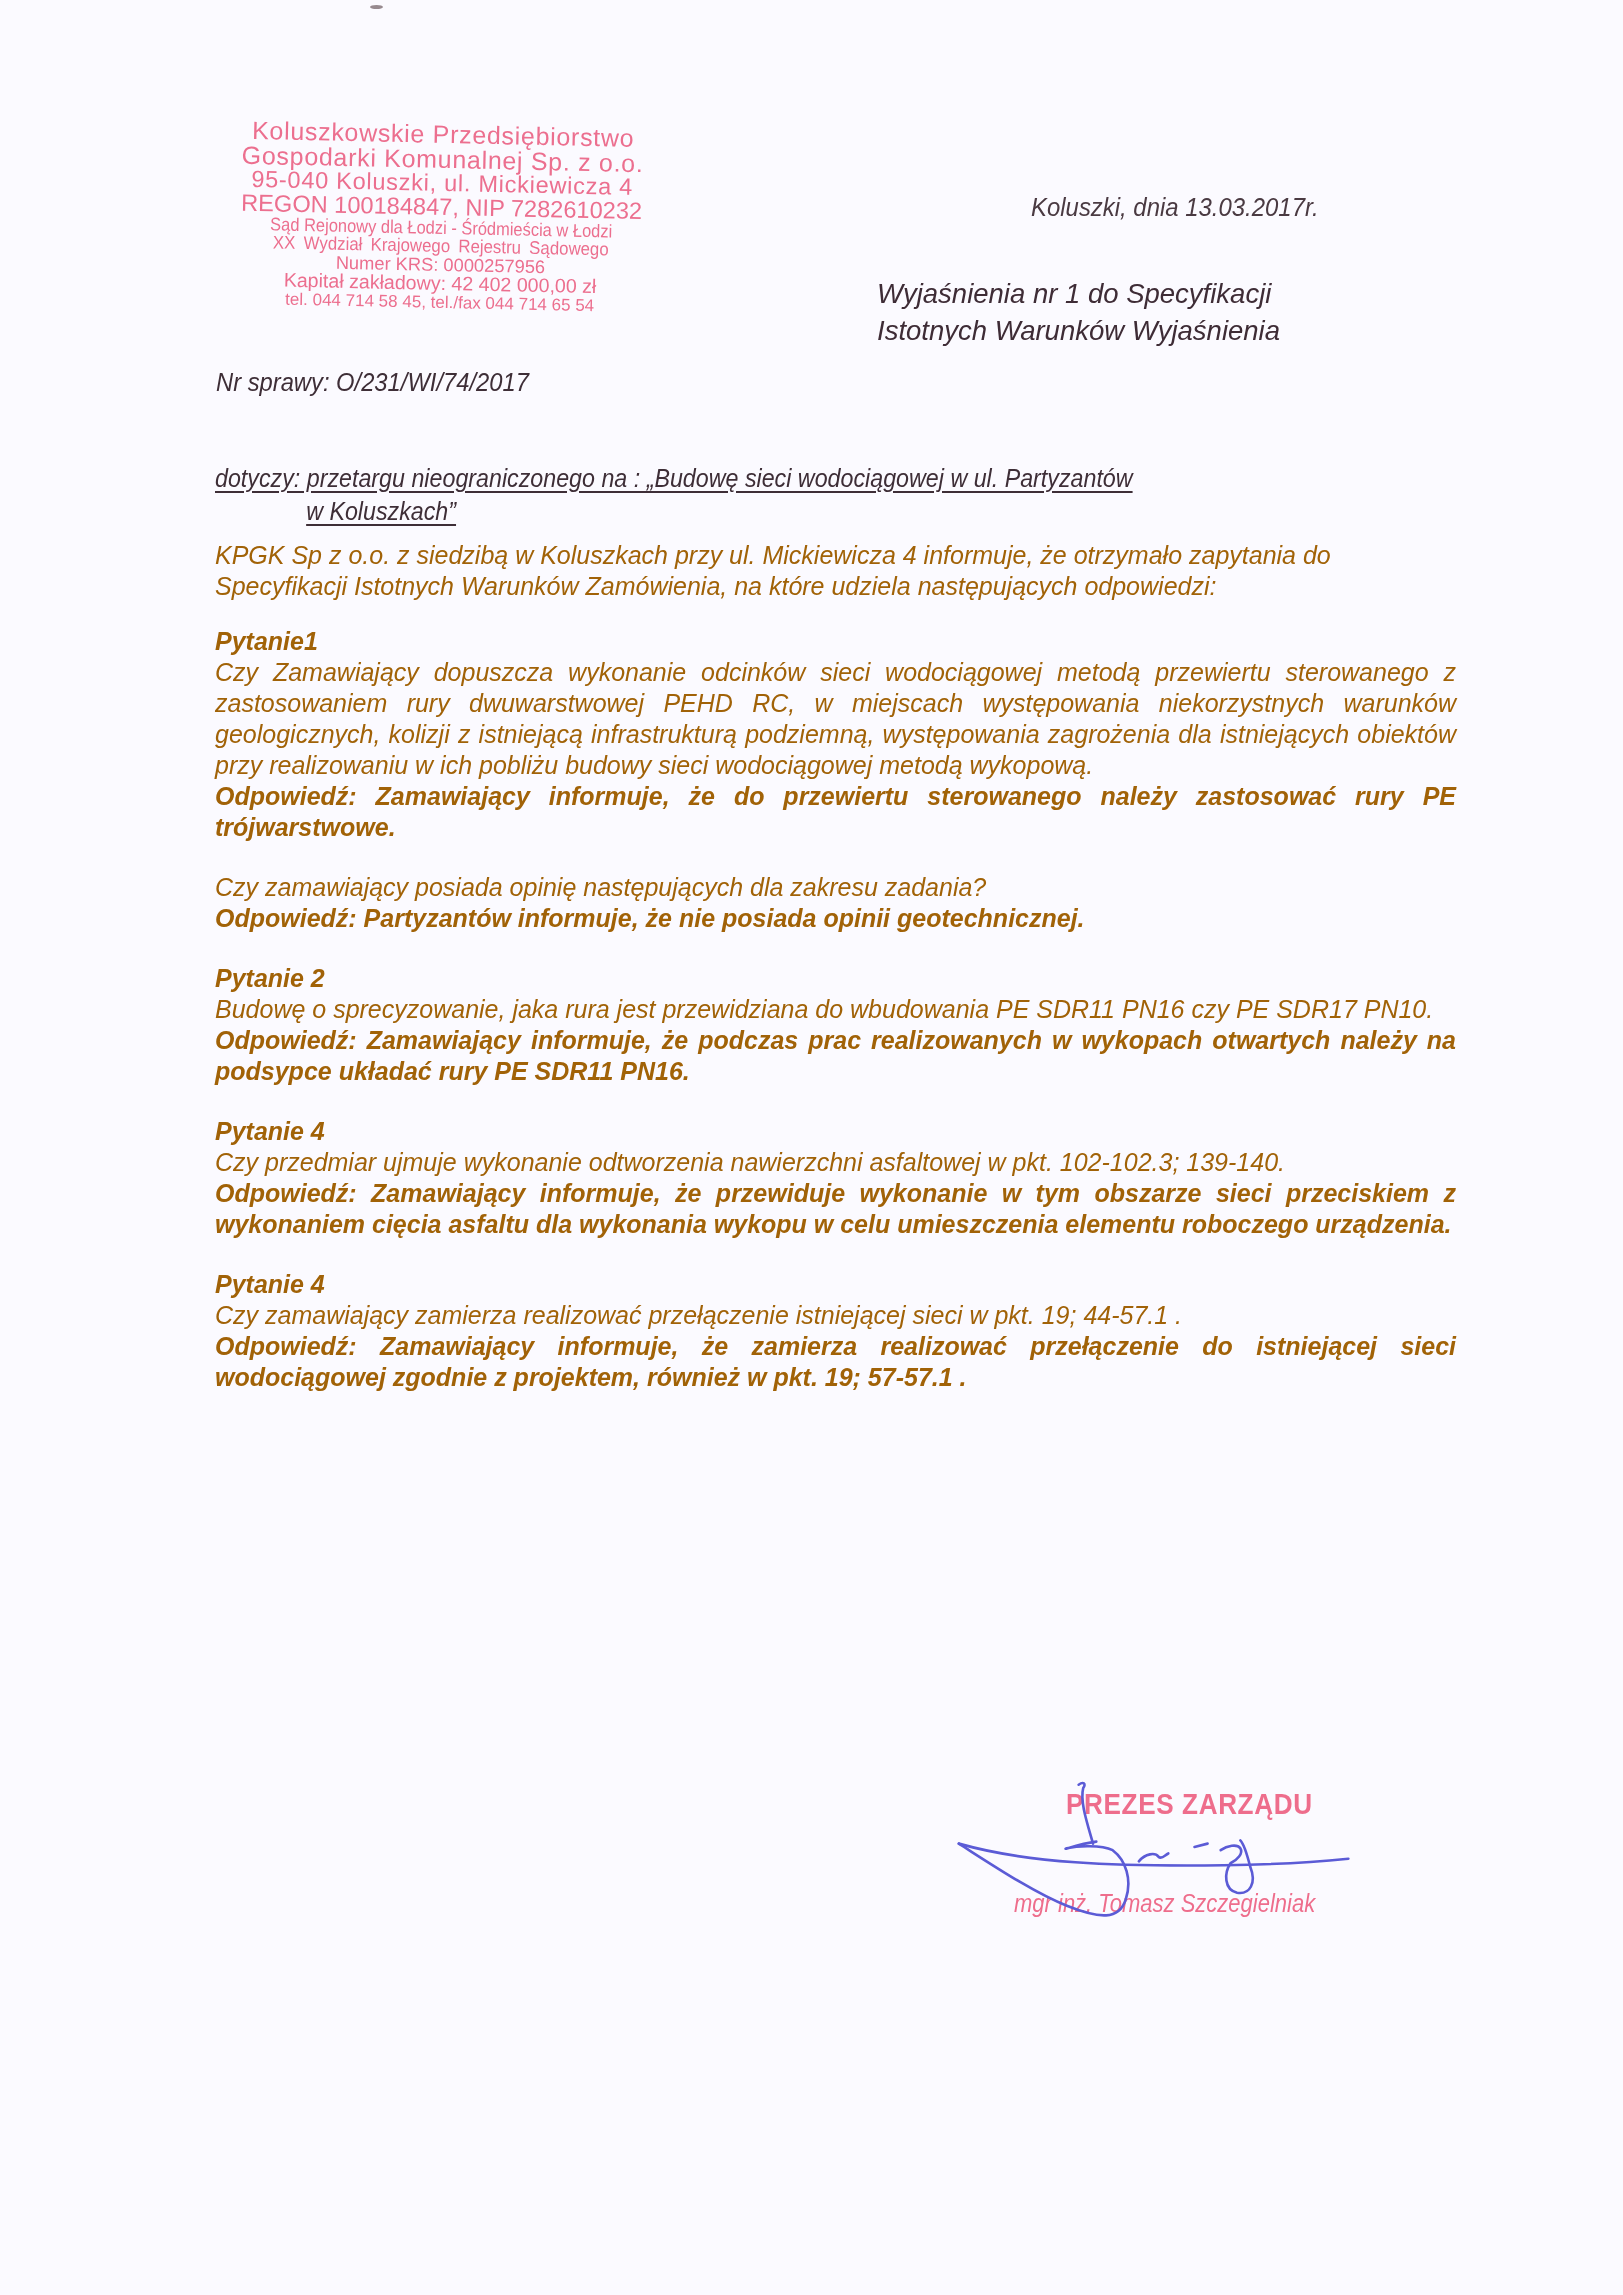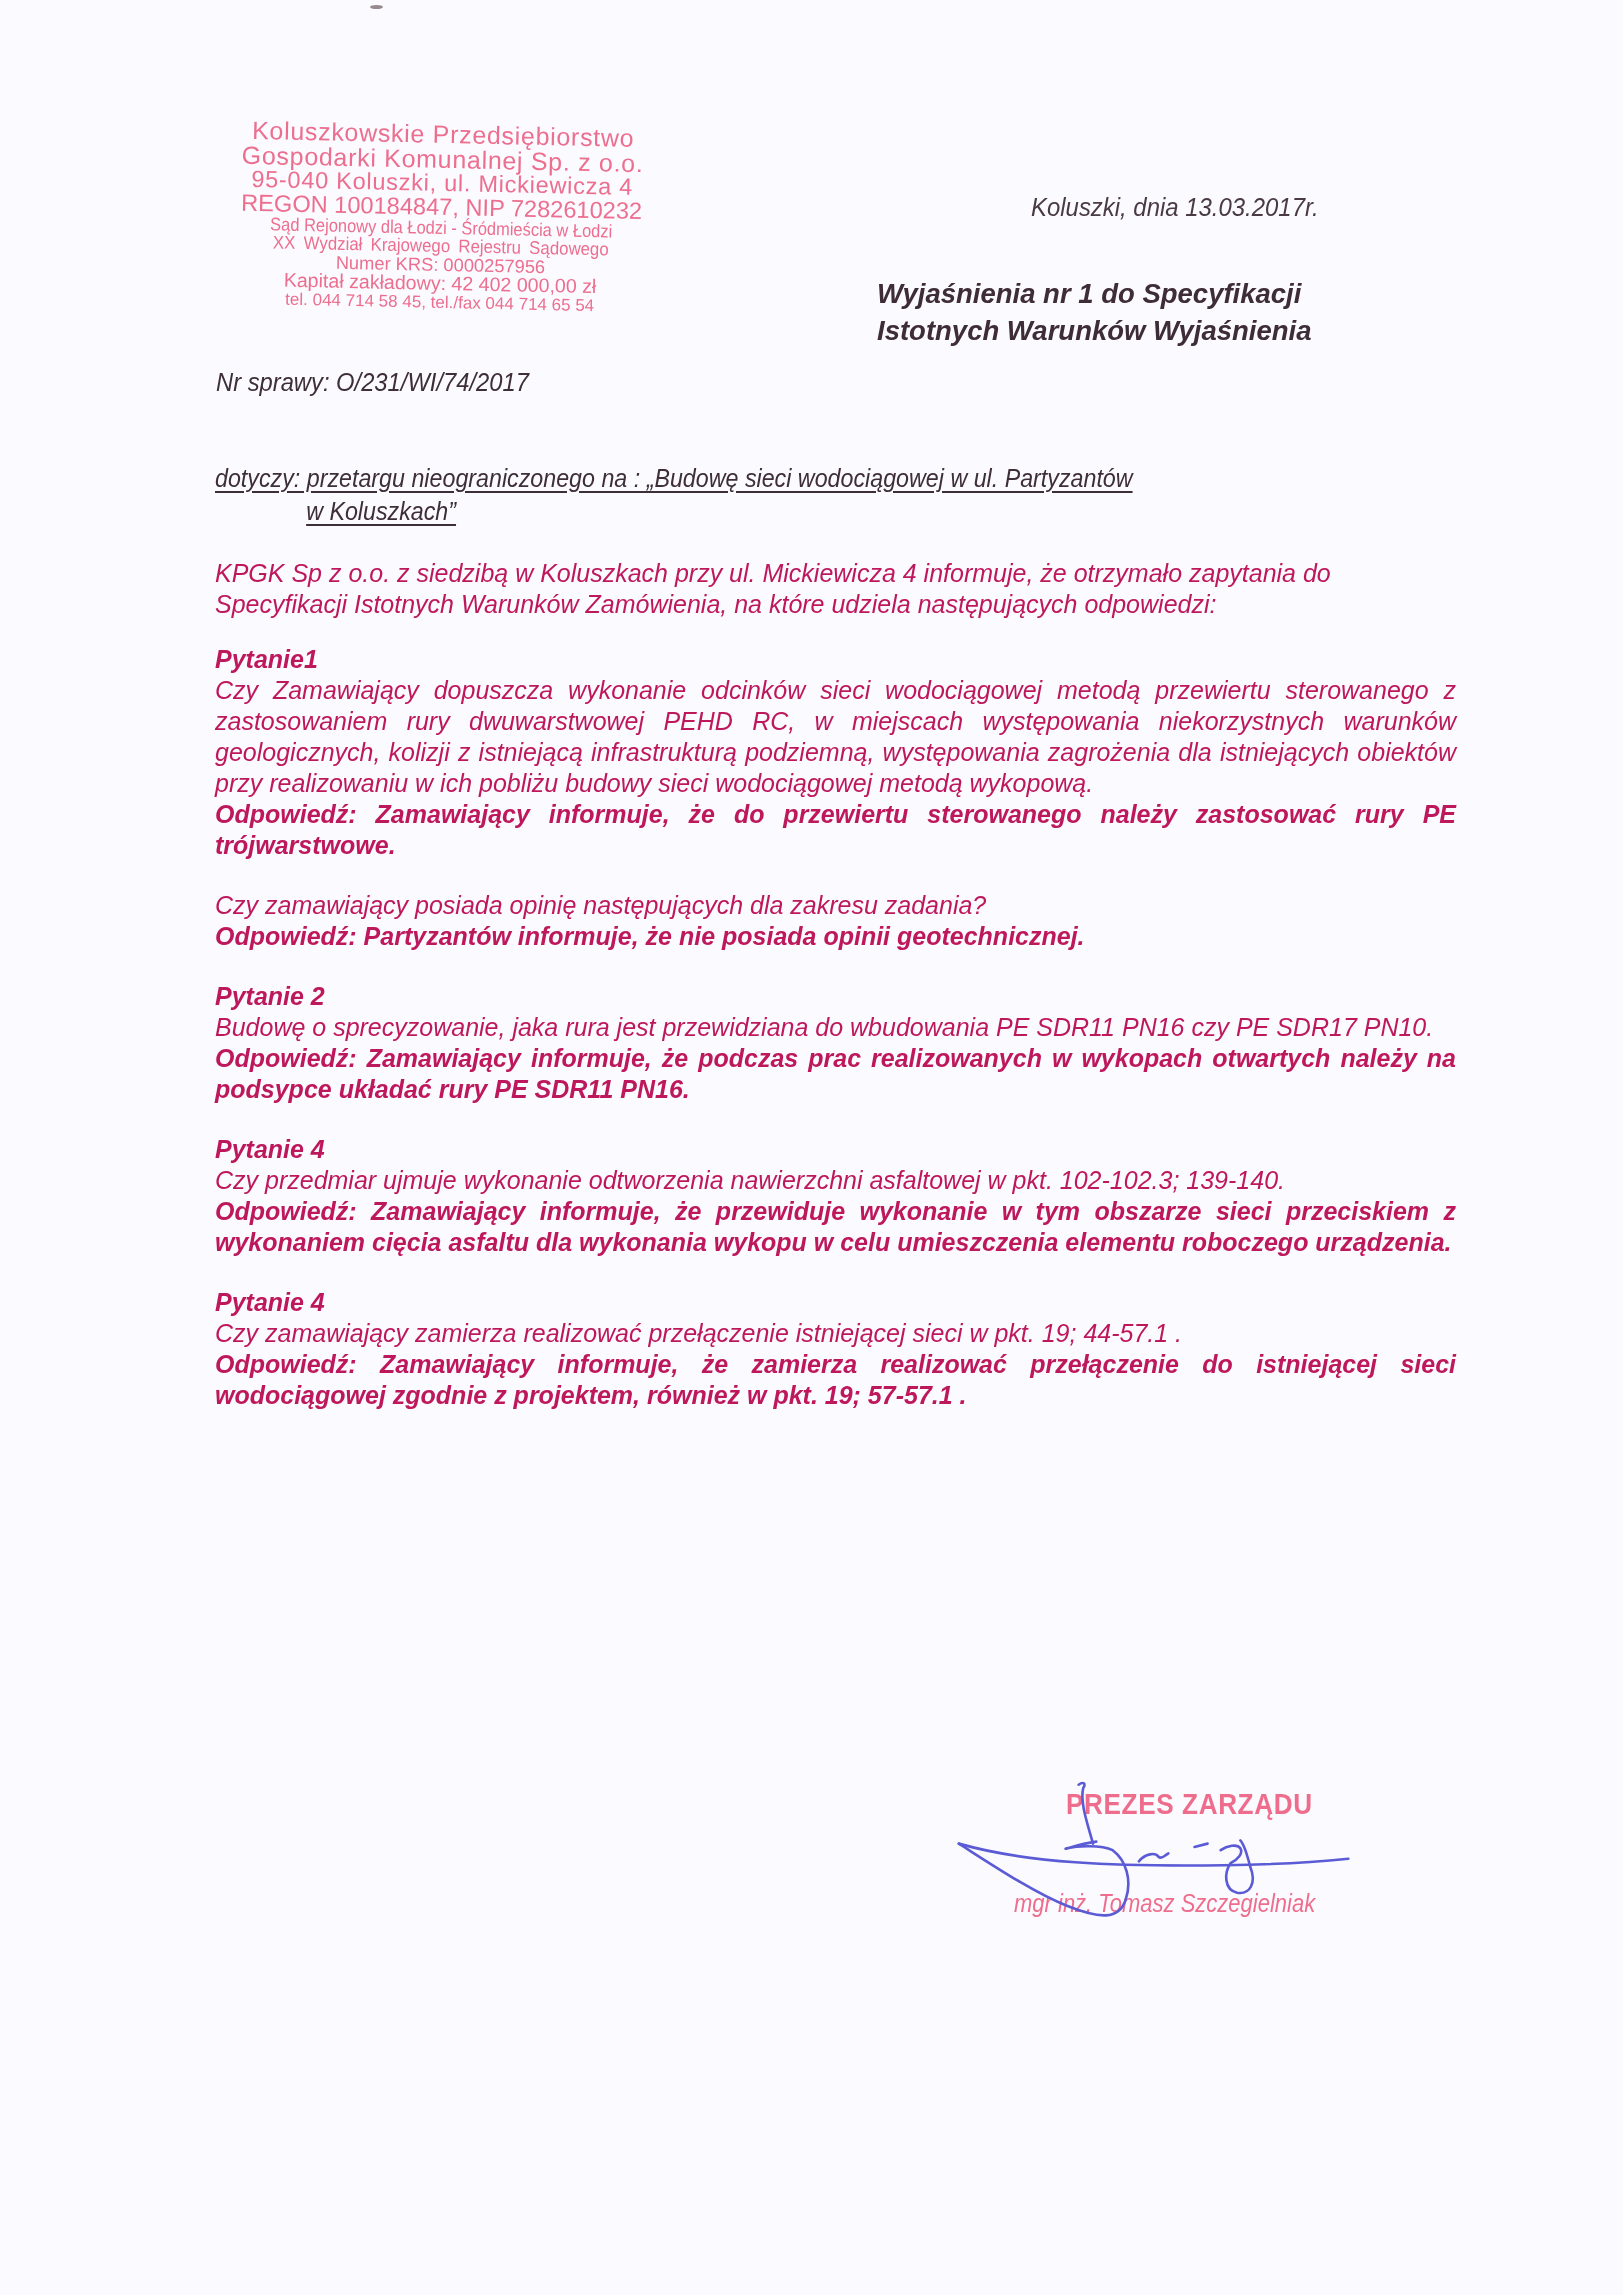--- a/index.html
+++ b/index.html
@@ -32,40 +32,40 @@
     .stamp .l8 { font-size: 19.6px; }
     .stamp .l9 { font-size: 17px; }
 
     .date-line {
       position: absolute; left: 1031px; top: 192px;
       font-size: 26px; font-style: italic; color: #4a3a42;
       transform: scaleX(.92); transform-origin: left;
     }
     .title {
       position: absolute; left: 877px; top: 275px;
-      font-size: 27.5px; font-style: italic; font-weight: bold; color: #3e2c36;
+      font-size: 27.5px; font-style: italic; font-weight: normal; color: #3e2c36;
       line-height: 37px;
     }
     .case-no {
       position: absolute; left: 216px; top: 368px;
       font-size: 25px; font-style: italic; color: #3e2e37;
       transform: scaleX(.95); transform-origin: left;
     }
     .concerning {
       position: absolute; left: 215px; top: 462px; width: 1113px;
       font-size: 25px; font-style: italic; color: #3e2e37;
       line-height: 33px;
       transform: scaleX(.93); transform-origin: left;
     }
     .concerning span { text-decoration: underline; text-underline-offset: 3.9px; }
     .concerning .indent { display: inline-block; margin-left: 98px; }
 
     .content {
-      position: absolute; left: 215px; top: 558px; width: 1241px;
-      font-size: 25px; font-style: italic; color: #be185d;
+      position: absolute; left: 215px; top: 540px; width: 1241px;
+      font-size: 25px; font-style: italic; color: #a16207;
       line-height: 31px;
     }
     .content p { margin: 0; }
     .intro { margin-bottom: 23.6px !important; }
     .qblock { margin-bottom: 29px; }
     .qlabel { font-weight: bold; }
     .qtext { text-align: justify; }
     .answer { font-weight: bold; text-align: justify; }
     .closing { font-weight: bold; text-align: justify; margin-top: 2.6px !important; }
 

